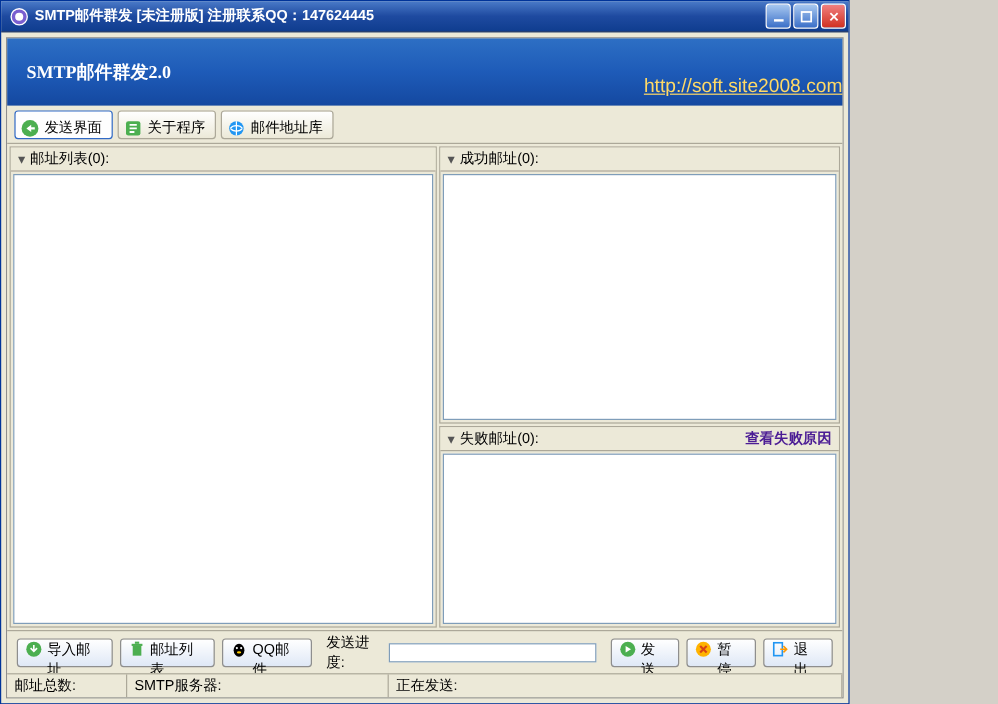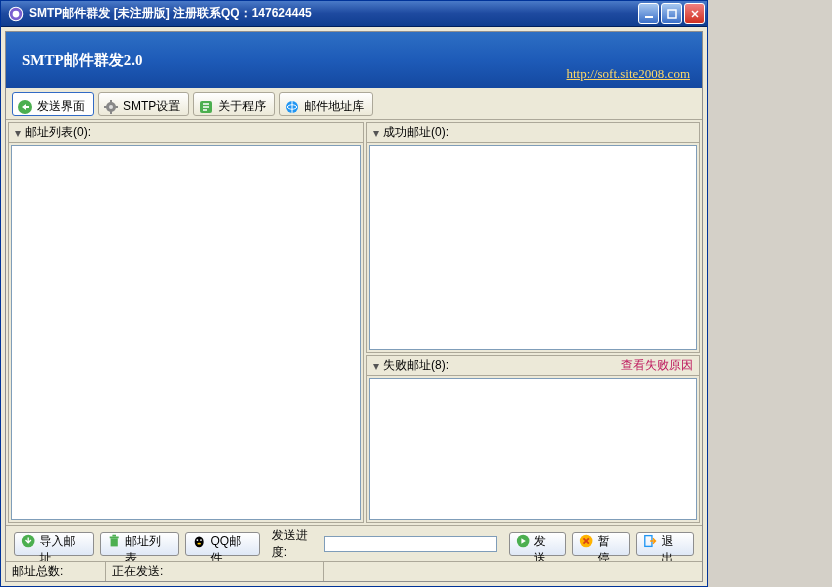--- a/index.html
+++ b/index.html
@@ -12,35 +12,35 @@
 .titlebar-text { flex: 1; font-weight: bold; font-size: 12px; }
 .win-controls { display: flex; gap: 2px; }
 .win-btn { width: 21px; height: 21px; border: 1px solid #fff; border-radius: 3px; display: flex; align-items: center; justify-content: center; cursor: pointer; }
 .win-min, .win-max { background: linear-gradient(to bottom, #a8c8f0, #3a6fc8); }
 .win-close { background: linear-gradient(to bottom, #f08080, #d03020); }
 
 .inner { flex: 1; margin: 4px; background: #ece9d8; display: flex; flex-direction: column; border: 1px solid #8e8e8e; }
 
 .header-banner { height: 56px; background: linear-gradient(to bottom, #2d6fc4 0%, #1e5bb8 50%, #1448a0 100%); display: flex; align-items: center; padding: 0 16px; color: white; position: relative; }
 .header-title { font-size: 15px; font-weight: bold; font-family: "SimSun", serif; }
-.header-link { position: absolute; right: 12px; bottom: 6px; color: #ffd966; font-size: 13px; text-decoration: underline; font-family: Liberation Serif, serif; }
+.header-link { position: absolute; right: 0; bottom: 6px; color: #ffd966; font-size: 16px; text-decoration: underline; }
 
 .toolbar { height: 32px; background: #ece9d8; display: flex; align-items: center; padding: 3px 6px; gap: 4px; border-bottom: 1px solid #aca899; }
 .tool-btn { height: 24px; padding: 0 8px 0 4px; border: 1px solid #aca899; border-radius: 3px; background: linear-gradient(to bottom, #ffffff, #ece9d8); display: flex; align-items: flex-end; gap: 4px; cursor: pointer; font-size: 12px; }
 .tool-btn.active { background: #fefefe; border-color: #316ac5; }
 .tool-icon { width: 16px; height: 16px; }
 
 .content { flex: 1; display: flex; gap: 2px; padding: 2px; background: #ece9d8; }
 .col-left { width: 356px; display: flex; flex-direction: column; }
 .col-right { flex: 1; display: flex; flex-direction: column; gap: 2px; }
 
 .panel { display: flex; flex-direction: column; border: 1px solid #aca899; background: #ece9d8; }
 .panel-header { height: 20px; background: #ece9d8; display: flex; align-items: center; padding: 0 6px; font-size: 12px; color: #000; border-bottom: 1px solid #aca899; }
 .panel-header .chev { margin-right: 4px; color: #555; }
-.panel-header .right-link { margin-left: auto; color: #be185d; cursor: pointer; }
+.panel-header .right-link { margin-left: auto; color: #4c1d95; cursor: pointer; font-weight: bold; }
 .panel-body { flex: 1; background: #ffffff; border: 1px solid #7f9db9; margin: 2px; }
 
 .p-addrlist { flex: 1; }
 .p-success { flex: 1; }
 .p-fail { height: 168px; }
 
 .bottom-bar { height: 36px; background: #ece9d8; display: flex; align-items: center; padding: 4px 8px; gap: 6px; border-top: 1px solid #aca899; }
 .action-btn { height: 24px; padding: 0 10px 0 6px; border: 1px solid #8e8e8e; border-radius: 3px; background: linear-gradient(to bottom, #ffffff, #dfe8f6); display: flex; align-items: flex-start; gap: 4px; cursor: pointer; font-size: 12px; }
 .btn-icon { width: 16px; height: 16px; }
 .progress-label { margin-left: 6px; font-size: 12px; }
@@ -94,31 +94,20 @@
     <div class="toolbar">
       <div class="tool-btn active">
         <svg class="tool-icon" viewBox="0 0 16 16">
             <circle cx="8" cy="8" r="7" fill="#4caf50"></circle>
             <path d="M5 8l4-3v2h3v2h-3v2z" fill="#fff"></path>
           </svg>
         <span>发送界面</span>
       </div>
       <div class="tool-btn">
         <svg class="tool-icon" viewBox="0 0 16 16">
-            <circle cx="8" cy="8" r="5" fill="#888"></circle>
-            <circle cx="8" cy="8" r="2" fill="#ddd"></circle>
-            <rect x="7" y="1" width="2" height="3" fill="#888"></rect>
-            <rect x="7" y="12" width="2" height="3" fill="#888"></rect>
-            <rect x="1" y="7" width="3" height="2" fill="#888"></rect>
-            <rect x="12" y="7" width="3" height="2" fill="#888"></rect>
-          </svg>
-        <span>SMTP设置</span>
-      </div>
-      <div class="tool-btn">
-        <svg class="tool-icon" viewBox="0 0 16 16">
             <rect x="2" y="2" width="12" height="12" rx="2" fill="#4caf50"></rect>
             <path d="M5 5h6M5 8h6M5 11h4" stroke="#fff" stroke-width="1.5"></path>
           </svg>
         <span>关于程序</span>
       </div>
       <div class="tool-btn">
         <svg class="tool-icon" viewBox="0 0 16 16">
             <circle cx="8" cy="8" r="6" fill="#2196f3"></circle>
             <path d="M3 8c2-3 8-3 10 0M3 8c2 3 8 3 10 0" fill="none" stroke="#fff"></path>
             <line x1="8" y1="2" x2="8" y2="14" stroke="#fff"></line>
@@ -141,21 +130,21 @@
         <div class="panel p-success">
           <div class="panel-header">
             <span class="chev">▾</span>
             <span>成功邮址(0):</span>
           </div>
           <div class="panel-body"></div>
         </div>
         <div class="panel p-fail">
           <div class="panel-header">
             <span class="chev">▾</span>
-            <span>失败邮址(8):</span>
+            <span>失败邮址(0):</span>
             <span class="right-link">查看失败原因</span>
           </div>
           <div class="panel-body"></div>
         </div>
       </div>
     </div>
 
     <div class="bottom-bar">
       <div class="action-btn">
         <svg class="btn-icon" viewBox="0 0 16 16">
@@ -203,17 +192,18 @@
         <svg class="btn-icon" viewBox="0 0 16 16">
             <rect x="2" y="2" width="8" height="12" fill="none" stroke="#2196f3" stroke-width="1.5"></rect>
             <path d="M8 8h6M11 5l3 3-3 3" fill="none" stroke="#ff9800" stroke-width="1.5"></path>
           </svg>
         <span>退出</span>
       </div>
     </div>
 
     <div class="statusbar">
       <div class="status-cell">邮址总数:</div>
+      <div class="status-cell">SMTP服务器:</div>
       <div class="status-cell">正在发送:</div>
     </div>
 
   </div>
 </div>
 
 </body></html>

